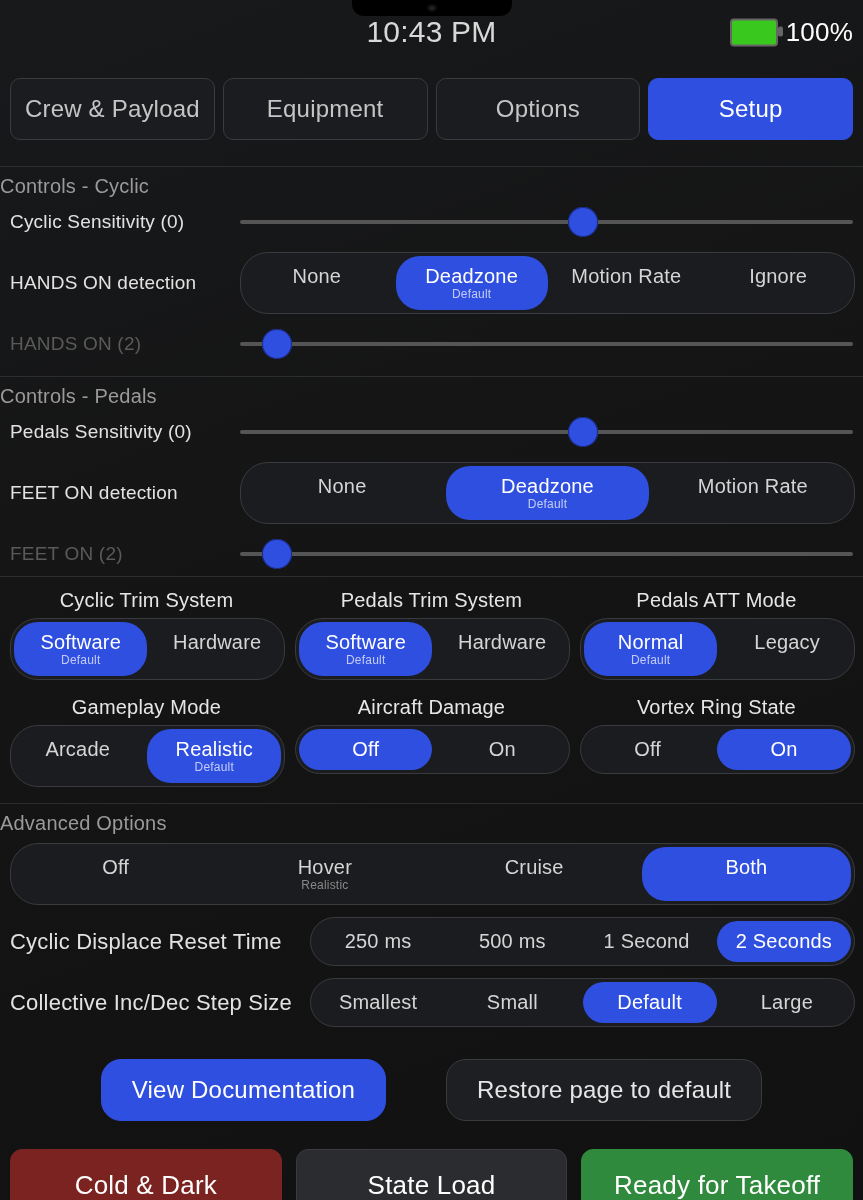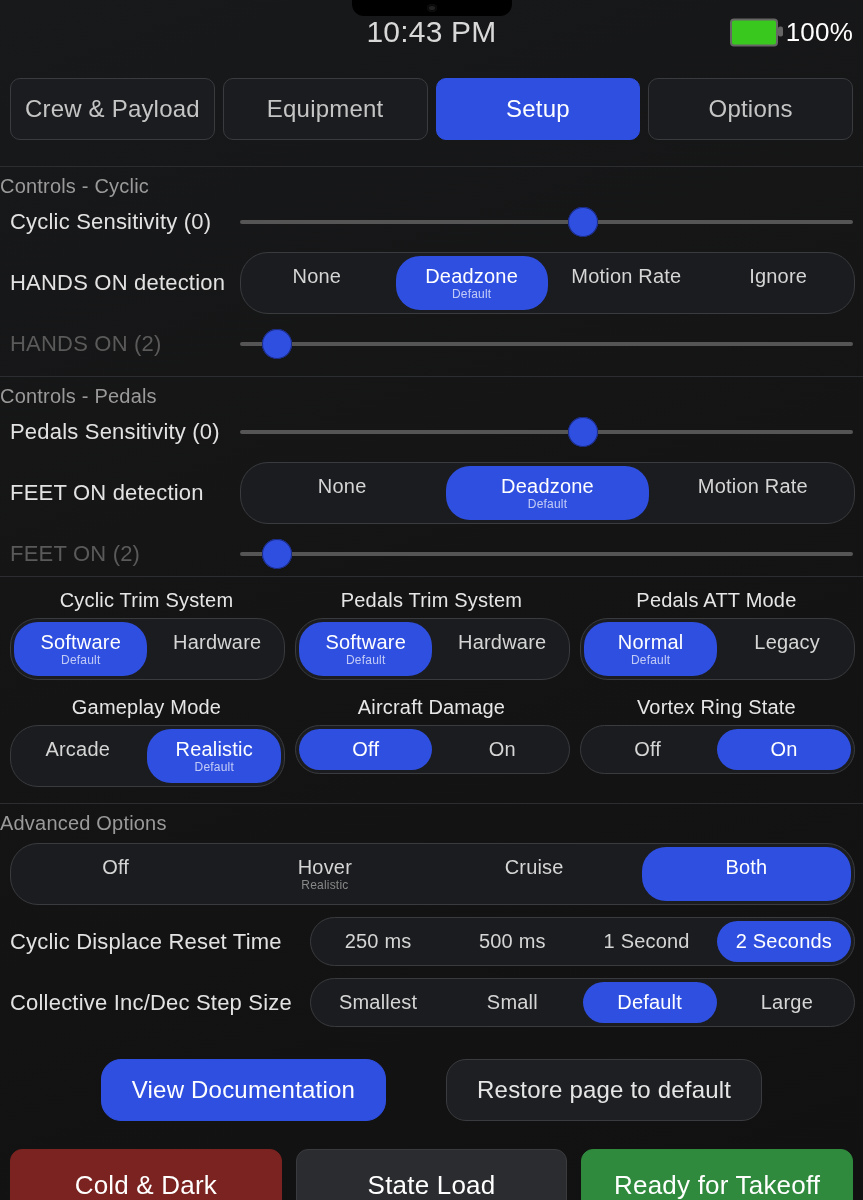--- a/index.html
+++ b/index.html
@@ -50,21 +50,21 @@
     border:1px solid #3a3b3e;border-radius:10px;margin:10px 4px;
     background:#1b1c1f;
   }
   .tab.active{background:#2f4fe0;color:#fff;border-color:#2f4fe0;}
   
   .section-title{
     text-align:left;color:#9a9a9a;font-size:20px;padding:8px 0 2px;
     border-top:1px solid #2c2d30;margin-top:10px;
   }
   .row{display:flex;align-items:center;padding:8px 10px;}
-  .label{flex:0 0 230px;font-size:22px;color:#e2e2e2;}
+  .label{flex:0 0 230px;font-size:19px;color:#e2e2e2;}
   .label.dim{color:#5a5a5a;}
   .controls{flex:1;min-width:0;}
   
   .slider{
     position:relative;height:28px;display:flex;align-items:center;
   }
   .track{flex:1;height:4px;background:#555;border-radius:2px;position:relative;}
   .thumb{
     position:absolute;top:50%;transform:translate(-50%,-50%);
     width:30px;height:30px;border-radius:50%;
@@ -119,22 +119,22 @@
     <span class="time">10:43 PM</span>
     <div class="batt">
       <span class="batt-icon"></span>
       <span>100%</span>
     </div>
   </div>
 
   <div class="tabs">
     <div class="tab">Crew &amp; Payload</div>
     <div class="tab">Equipment</div>
+    <div class="tab">Options</div>
     <div class="tab active">Setup</div>
-    <div class="tab">Options</div>
   </div>
 
   <div class="section-title">Controls - Cyclic</div>
 
   <div class="row">
     <div class="label">Cyclic Sensitivity (0)</div>
     <div class="controls">
       <div class="slider">
         <div class="track">
             <div class="thumb" style="left:56%"></div>

